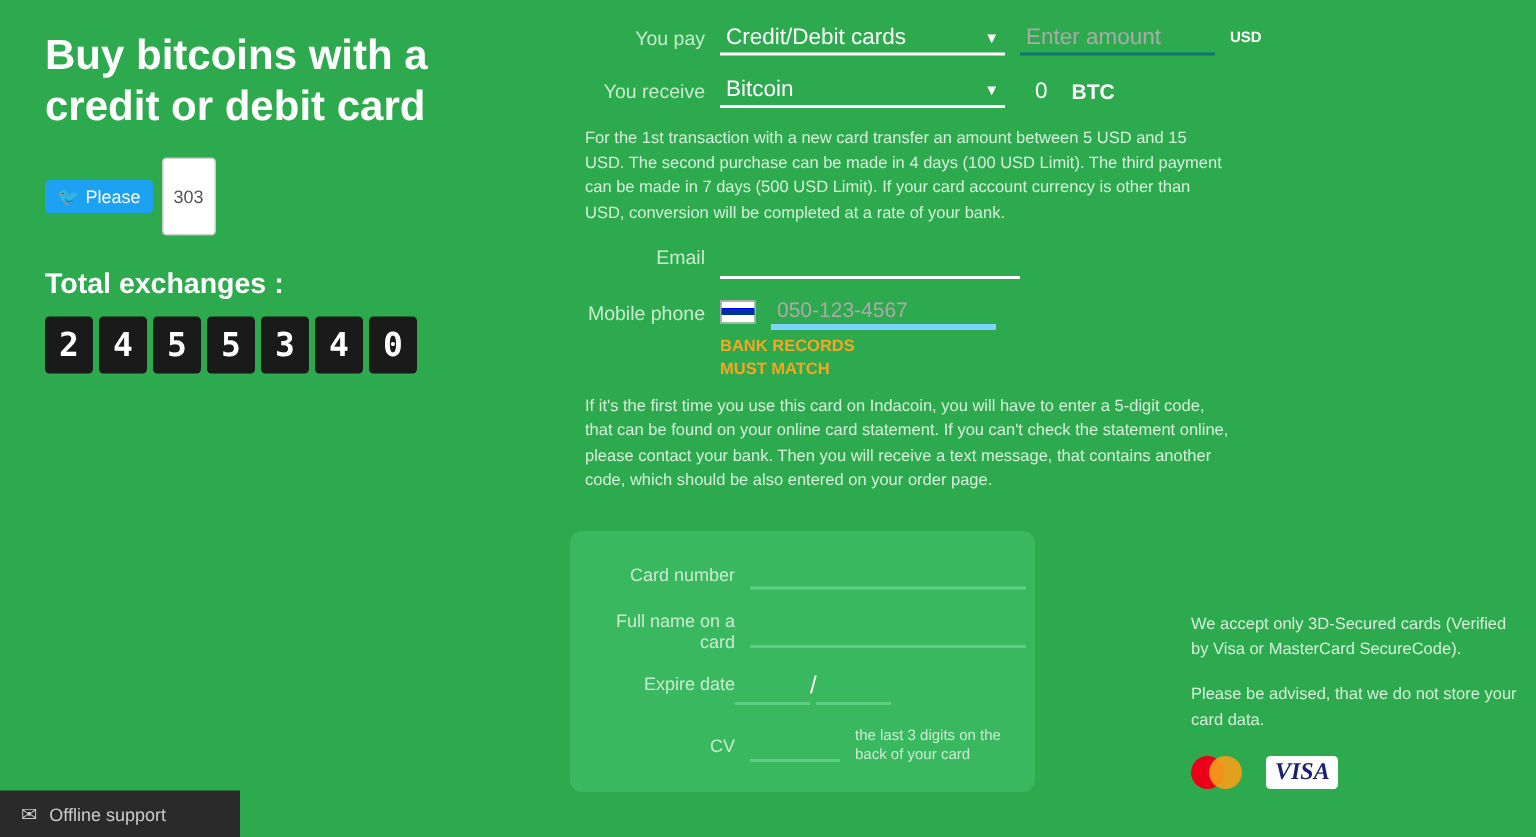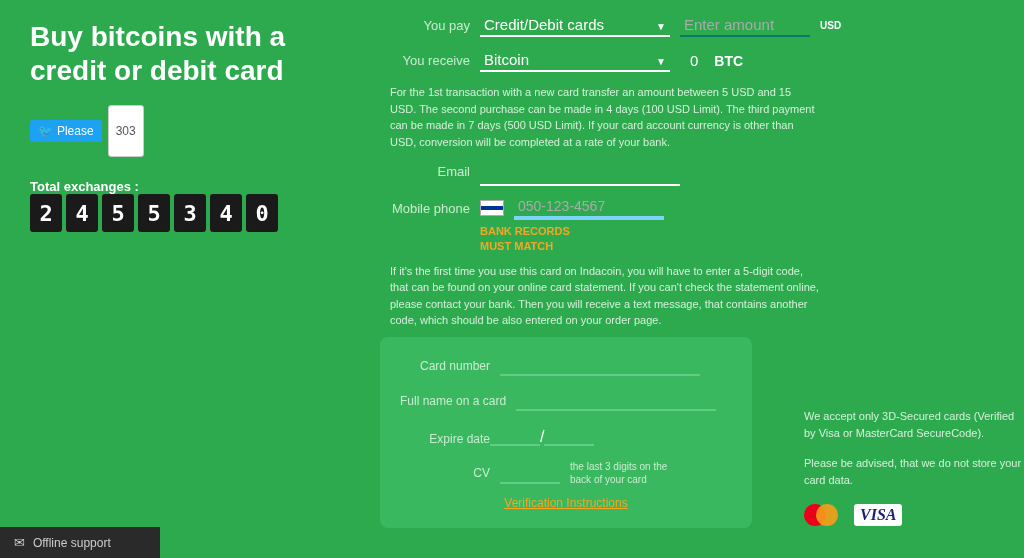--- a/index.html
+++ b/index.html
@@ -53,22 +53,23 @@
     .tweet-count {
       background: #fff;
       color: #555;
       border: 1px solid #ccc;
       border-radius: 3px;
       padding: 18px 7px;
       font-size: 12px;
     }
 
     .total-exchanges-label {
-      font-size: 13px;
-      font-weight: bold;
+      font-size: 19px;
+      font-weight: bold;
+      margin-bottom: 10px;
       color: #fff;
     }
 
     .counter-display {
       display: flex;
       gap: 4px;
     }
 
     .counter-digit {
       background: #1a1a1a;
@@ -267,21 +268,21 @@
       line-height: 1.5;
       max-width: 430px;
       margin-top: 8px;
     }
 
     
     .card-form-section {
       position: absolute;
       left: 380px;
       bottom: 30px;
-      width: 372px;
+      width: 310px;
       background: #3ab85f;
       border-radius: 8px;
       padding: 18px 20px;
     }
 
     .card-row {
       display: flex;
       align-items: center;
       margin-bottom: 14px;
       gap: 10px;
@@ -300,21 +301,21 @@
       border-bottom: 2px solid #5ecf85;
       color: #fff;
       font-size: 13px;
       padding: 2px 4px;
       width: 200px;
       outline: none;
     }
 
     .expire-row {
       display: flex;
-      align-items: flex-end;
+      align-items: flex-start;
       gap: 0;
       margin-bottom: 14px;
     }
 
     .expire-label {
       color: #c8ecd0;
       font-size: 12px;
       min-width: 90px;
       text-align: right;
     }
@@ -383,21 +384,21 @@
       text-decoration: underline;
       cursor: pointer;
       display: block;
       margin-top: 10px;
       text-align: center;
     }
 
     
     .security-panel {
       position: absolute;
-      right: 0;
+      right: 10px;
       bottom: 30px;
       width: 220px;
     }
 
     .security-text {
       color: #d4f0db;
       font-size: 11px;
       line-height: 1.6;
       margin-bottom: 12px;
     }
@@ -564,21 +565,20 @@
     <span class="expire-sep">/</span>
     <input class="expire-year" type="text" maxlength="2" style="">
   </div>
 
   <div class="cv-row">
     <span class="cv-label">CV</span>
     <input class="cv-input" type="text" maxlength="3" style="">
     <span class="cv-hint">the last 3 digits on the back of your card</span>
   </div>
 
-  <span class="verification-link">Verification Instructions</span>
 </div>
 
 <div class="security-panel">
   <div class="security-text">We accept only 3D-Secured cards (Verified by Visa or MasterCard SecureCode).</div>
   <div class="security-text">Please be advised, that we do not store your card data.</div>
   <div class="card-logos">
     <div class="mastercard-logo">
       <div class="mastercard-left"></div>
       <div class="mastercard-right"></div>
     </div>

